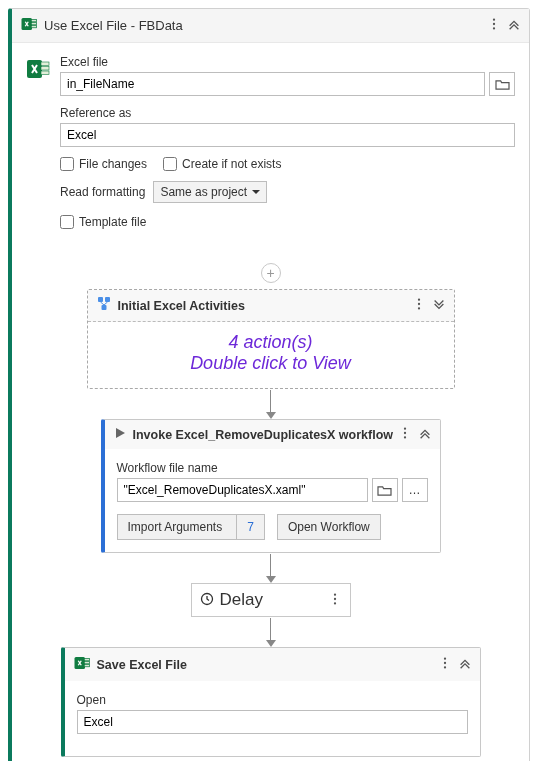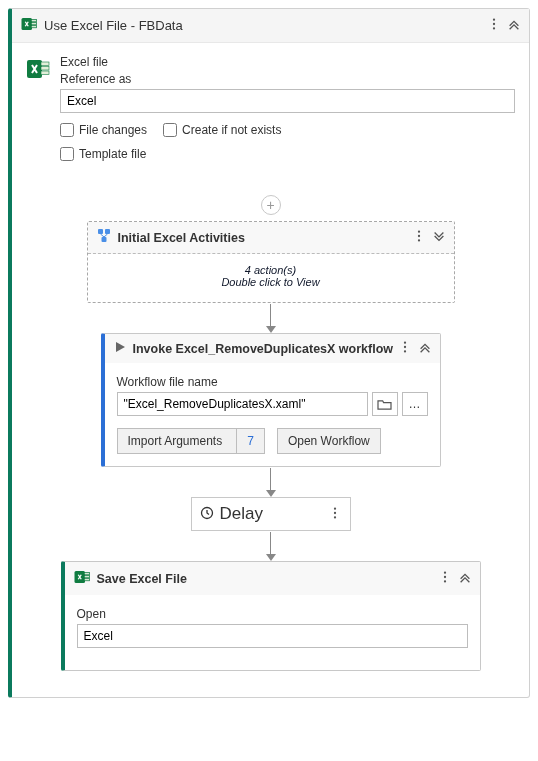--- a/index.html
+++ b/index.html
@@ -149,24 +149,24 @@
     flex: 1;
     margin-left: 6px;
     font-weight: 600;
     font-size: 12.5px;
   }
   .sub-body {
     padding: 12px;
   }
   .center-text {
     text-align: center;
-    color: #0f172a;
+    color: #6d28d9;
     font-style: italic;
     padding: 10px 0 14px 0;
-    font-size: 11px;
+    font-size: 18px;
   }
   .arrow-line {
     height: 30px;
     display: flex;
     flex-direction: column;
     align-items: center;
     justify-content: center;
   }
   .arrow-stem {
     width: 0;
@@ -268,37 +268,56 @@
         <svg width="24" height="24" viewBox="0 0 24 24">
             <rect x="1" y="3" width="15" height="18" rx="2" fill="#107c41"></rect>
             <path d="M6 8 L11 16 M11 8 L6 16" stroke="#fff" stroke-width="2"></path>
             <rect x="15" y="5" width="8" height="3.5" fill="#e2efda" stroke="#107c41" stroke-width="0.6"></rect>
             <rect x="15" y="9.5" width="8" height="3.5" fill="#e2efda" stroke="#107c41" stroke-width="0.6"></rect>
             <rect x="15" y="14" width="8" height="3.5" fill="#e2efda" stroke="#107c41" stroke-width="0.6"></rect>
           </svg>
       </span>
       <div style="flex:1;">
         <div class="label">Excel file</div>
+        <div class="row-input">
+          <input class="text" type="text" value="in_FileName" style="">
+          <div class="btn-square">
+            <svg class="folder-ico" viewBox="0 0 16 14">
+                <path d="M1 3 L6 3 L7 5 L15 5 L15 12 L1 12 Z" fill="none" stroke="#555" stroke-width="1.3"></path>
+              </svg>
+          </div>
+        </div>
 
         <div class="label">Reference as</div>
         <div class="row-input">
           <input class="text" type="text" value="Excel" style="">
         </div>
 
         <div class="check-row">
           <label>
             <input type="checkbox" style="">
             <span>File changes</span>
           </label>
           <label>
             <input type="checkbox" style="">
             <span>Create if not exists</span>
           </label>
         </div>
 
+        <div class="format-row">
+          <span>Read formatting</span>
+          <div class="dropdown-box">
+            <span>Same as project</span>
+            <span>
+              <svg width="8" height="8" viewBox="0 0 8 8">
+                  <path d="M0 2 L4 6 L8 2 Z" fill="#333"></path>
+                </svg>
+            </span>
+          </div>
+        </div>
 
         <div class="single-check">
           <label>
             <input type="checkbox" style="">
             <span>Template file</span>
           </label>
         </div>
       </div>
     </div>
 

